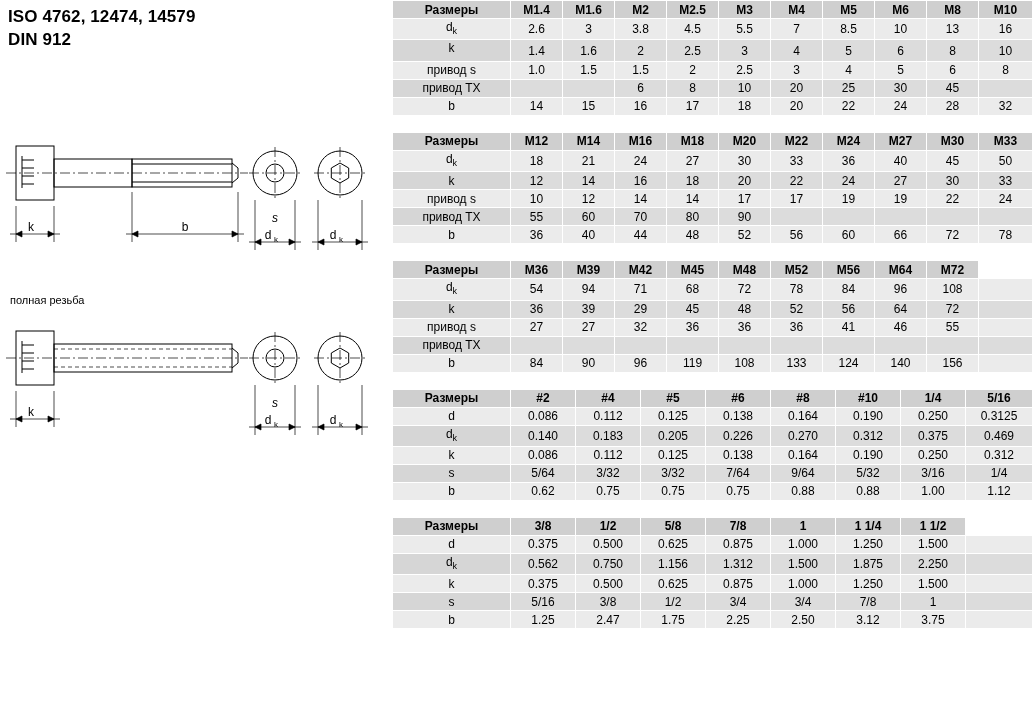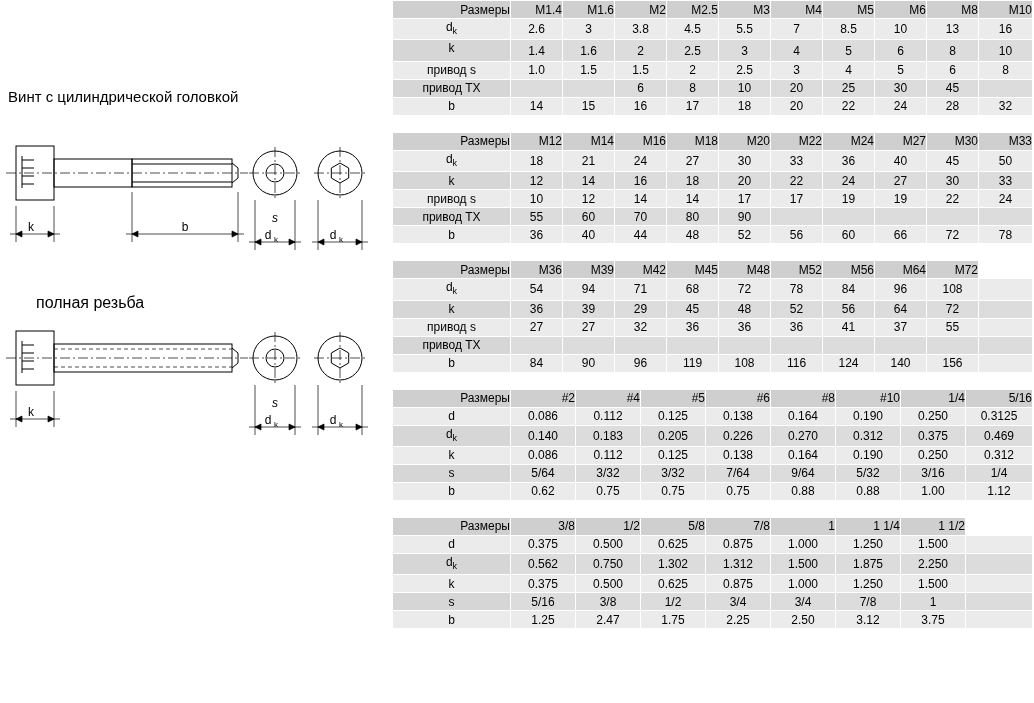--- a/index.html
+++ b/index.html
@@ -40,23 +40,23 @@
   }
   .subtitle {
     position: absolute;
     left: 8px;
     top: 88px;
     font-size: 15px;
     font-weight: normal;
   }
   .note-full-thread {
     position: absolute;
-    left: 36px;
+    left: 10px;
     top: 294px;
-    font-size: 16px;
+    font-size: 11px;
   }
 
   .drawing {
     position: absolute;
   }
   .drawing svg { display: block; }
 
   
   .tables {
     position: absolute;
@@ -77,22 +77,21 @@
     text-align: center;
     vertical-align: middle;
     padding: 0;
     font-weight: normal;
     background: #e8e8e8;
     color: #000000;
     line-height: 16px;
   }
   table.dim thead th {
     background: #cfcfcf;
-    font-weight: normal;
-    text-align: right;
+    font-weight: bold;
   }
   table.dim tbody tr:nth-child(odd) td {
     background: #ebebeb;
   }
   table.dim tbody tr:nth-child(even) td {
     background: #dcdcdc;
   }
   table.dim tbody td.rowhead {
     background: #e4e4e4;
   }
@@ -109,22 +108,25 @@
     vertical-align: sub;
   }
 </style>
 </head>
 <body>
 
 <div class="page">
 
   <div class="left-col">
 
-
-    <div class="subtitle">Винт с цилиндрической головкой</div>
+    <div class="title">
+      <div>ISO 4762, 12474, 14579</div>
+      <div>DIN 912</div>
+    </div>
+
 
     <div class="drawing" style="left:0px; top:130px;">
       <svg width="390" height="140" viewBox="0 0 390 140" xmlns="http://www.w3.org/2000/svg">
         <g fill="none" stroke="#000000" stroke-width="1">
 
           <rect x="16" y="16" width="38" height="54"></rect>
 
           <line x1="22" y1="30" x2="34" y2="30"></line>
           <line x1="22" y1="38" x2="34" y2="38"></line>
           <line x1="22" y1="46" x2="34" y2="46"></line>
@@ -520,21 +522,21 @@
         </tr>
         <tr>
           <td class="rowhead"><span>привод s</span></td>
           <td>27</td>
           <td>27</td>
           <td>32</td>
           <td>36</td>
           <td>36</td>
           <td>36</td>
           <td>41</td>
-          <td>37</td>
+          <td>46</td>
           <td>55</td>
           <td class="empty"></td>
         </tr>
         <tr>
           <td class="rowhead"><span>привод TX</span></td>
           <td class="empty"></td>
           <td class="empty"></td>
           <td class="empty"></td>
           <td class="empty"></td>
           <td class="empty"></td>
@@ -544,21 +546,21 @@
           <td class="empty"></td>
           <td class="empty"></td>
         </tr>
         <tr>
           <td class="rowhead"><span>b</span></td>
           <td>84</td>
           <td>90</td>
           <td>96</td>
           <td>119</td>
           <td>108</td>
-          <td>116</td>
+          <td>133</td>
           <td>124</td>
           <td>140</td>
           <td>156</td>
           <td class="empty"></td>
         </tr>
       </tbody>
     </table>
 
     <table class="dim">
       <colgroup>
@@ -678,21 +680,21 @@
           <td>0.875</td>
           <td>1.000</td>
           <td>1.250</td>
           <td>1.500</td>
           <td class="empty"></td>
         </tr>
         <tr>
           <td class="rowhead"><span>d</span><span class="sub">k</span></td>
           <td>0.562</td>
           <td>0.750</td>
-          <td>1.302</td>
+          <td>1.156</td>
           <td>1.312</td>
           <td>1.500</td>
           <td>1.875</td>
           <td>2.250</td>
           <td class="empty"></td>
         </tr>
         <tr>
           <td class="rowhead"><span>k</span></td>
           <td>0.375</td>
           <td>0.500</td>

